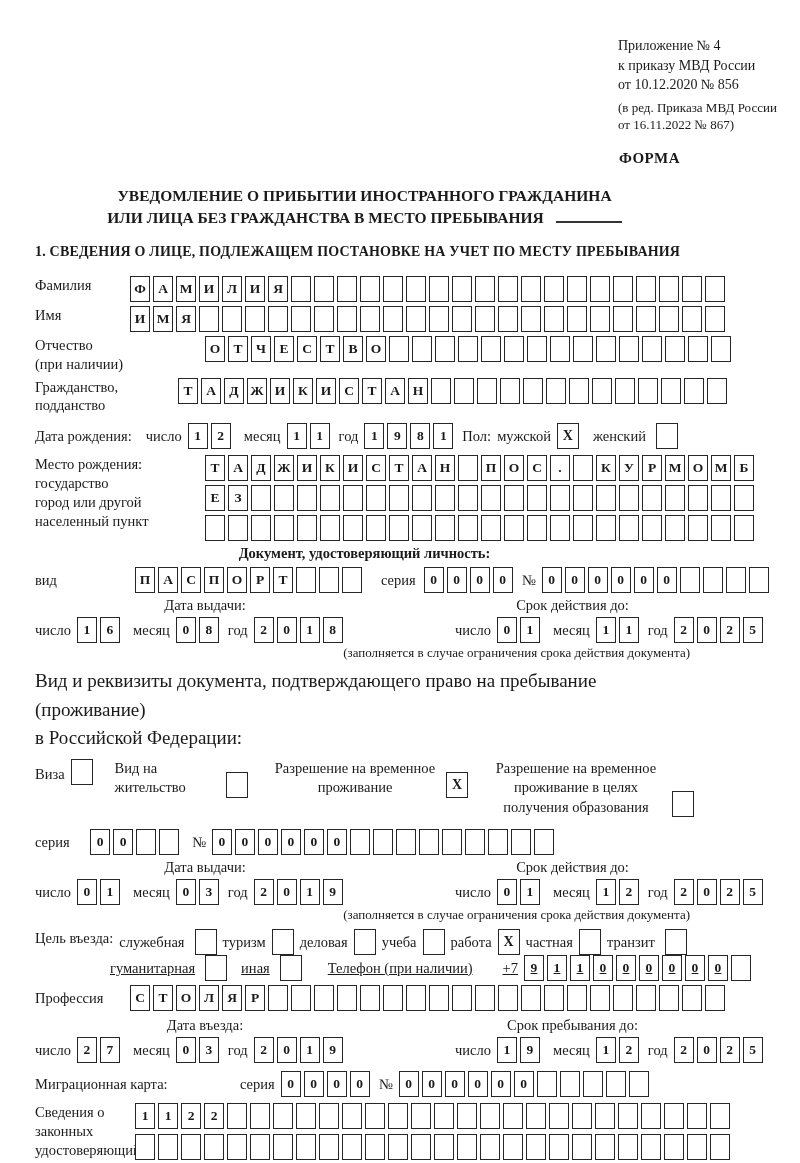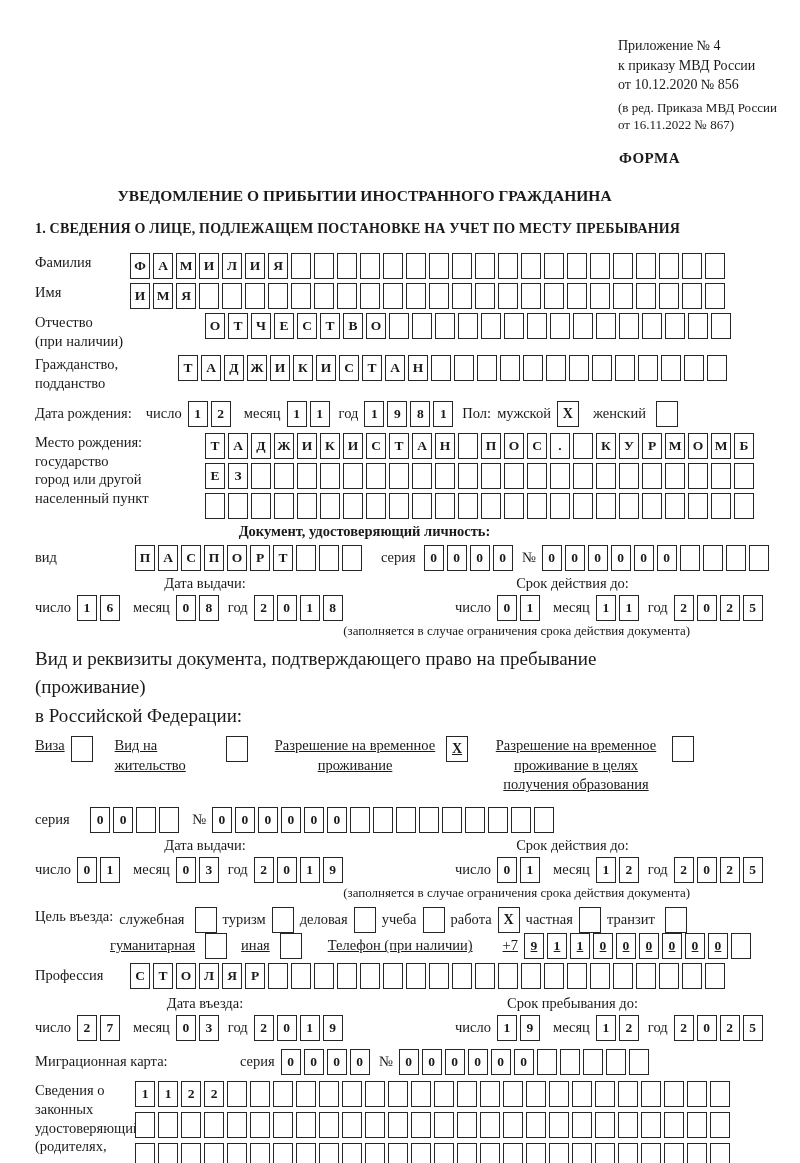--- a/index.html
+++ b/index.html
@@ -39,21 +39,21 @@
   
   .dates{display:flex;margin-bottom:1px;}
   .dcol-l{width:420px;flex:none;} .dcol-r{flex:1;}
   .dhead{font-size:14.5px;text-align:center;margin-bottom:3px;}
   .dhead.l{width:340px;} .dhead.r{width:235px;}
   .dline{display:flex;align-items:center;}
   .note{font-size:13px;text-align:right;padding-right:4px;margin:2px 0 6px;}
 
   .intro{font-size:19px;line-height:1.5;}
   .rvp{display:flex;align-items:flex-start;margin:6px 0 12px;}
-  .rvp-item{display:flex;align-items:flex-start;text-decoration:underline;}
+  .rvp-item{display:flex;align-items:flex-end;}
   .rvp-lbl{font-size:14.5px;line-height:1.35;}
   .ctr{text-align:center;}
   .purpose{display:flex;align-items:flex-start;}
   .opt{display:flex;align-items:center;}
   .hint{font-size:13.5px;margin:6px 0 0 145px;}
 </style>
 </head>
 <body>
 
 <div class="page">
@@ -64,20 +64,23 @@
     <div>от 10.12.2020 № 856</div>
     <div class="sm">
       <div>(в ред. Приказа МВД России</div>
       <div>от 16.11.2022 № 867)</div>
     </div>
   </div>
   <div class="forma">ФОРМА</div>
 
   <div class="title">
     <div>УВЕДОМЛЕНИЕ О ПРИБЫТИИ ИНОСТРАННОГО ГРАЖДАНИНА</div>
+    <div>
+      <span>ИЛИ ЛИЦА БЕЗ ГРАЖДАНСТВА В МЕСТО ПРЕБЫВАНИЯ</span><span class="blank-line"></span>
+    </div>
   </div>
 
   <div class="sect">1. СВЕДЕНИЯ О ЛИЦЕ, ПОДЛЕЖАЩЕМ ПОСТАНОВКЕ НА УЧЕТ ПО МЕСТУ ПРЕБЫВАНИЯ</div>
 
   <div class="row">
     <div class="lbl w95">Фамилия</div>
     <div class="boxes">
         <span class="cb">Ф</span>
         <span class="cb">А</span>
         <span class="cb">М</span>

